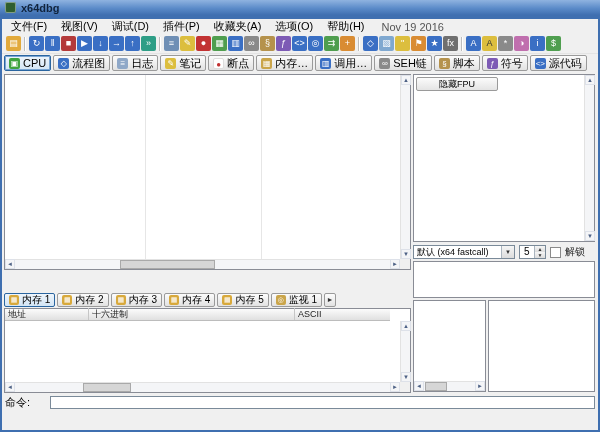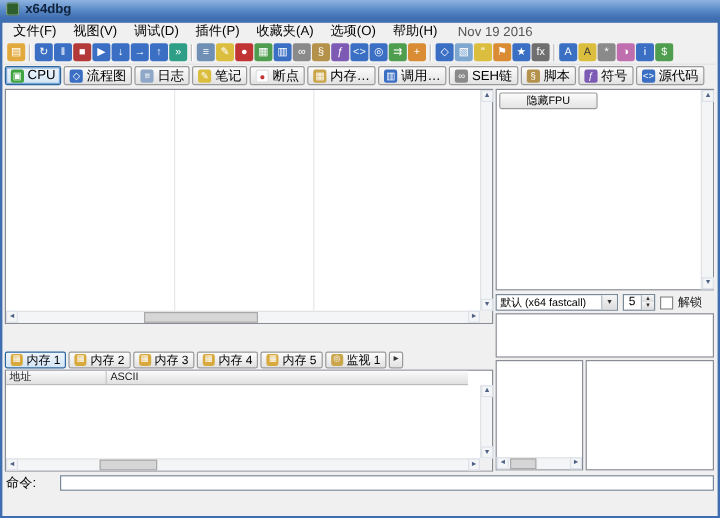--- a/index.html
+++ b/index.html
@@ -296,20 +296,21 @@
       <div class="mtab">
         <span class="mtabicon" style="background:#caa54a">◎</span>
         <span>监视 1</span>
       </div>
       <span class="tabspin"></span>
     </div>
 
     <div class="panel dumptable">
       <div class="dhead">
         <div class="hc hc-addr">地址</div>
+        <div class="hc hc-hex">十六进制</div>
         <div class="hc hc-ascii">ASCII</div>
       </div>
       <div class="vsb" style="top:12px;">
         <span class="sb sb-up"></span>
         <span class="sb sb-down"></span>
       </div>
       <div class="hsb">
         <span class="sb sb-left"></span>
         <div class="hthumb"></div>
         <span class="sb sb-right"></span>

